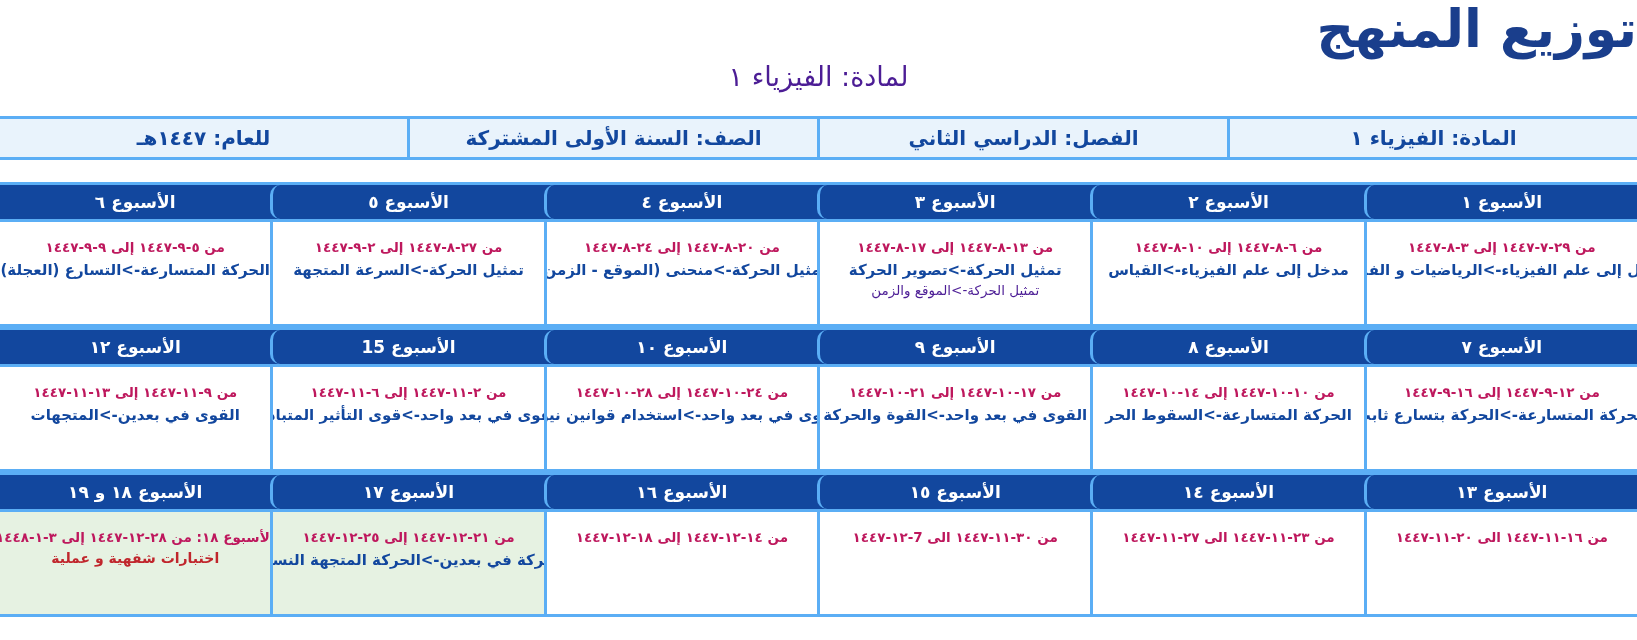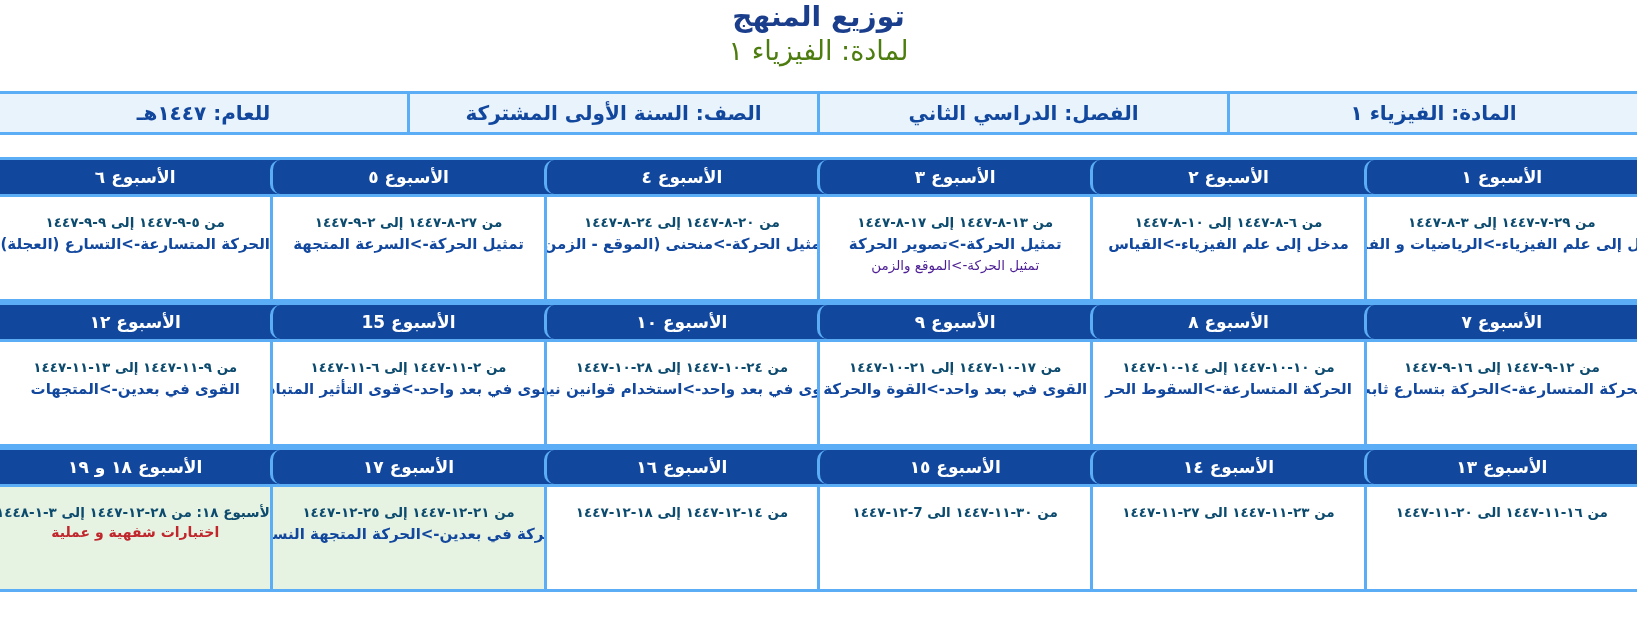--- a/index.html
+++ b/index.html
@@ -14,30 +14,31 @@
     font-family: "DejaVu Sans", "Liberation Sans", sans-serif;
     direction: rtl;
   }
 
   
   .title-block {
     text-align: center;
     padding-top: 2px;
   }
   .doc-title {
-    font-size: 28px;
+    font-size: 52px;
     font-weight: bold;
     color: #1A3E8C;
     line-height: 1.05;
     letter-spacing: 0px;
+    text-align: right;
   }
   .doc-subtitle {
     font-size: 27px;
     font-weight: normal;
-    color: #4d7c0f;
+    color: #4c1d95;
     line-height: 1.2;
     margin-top: 4px;
   }
 
   
   .info-bar {
     display: flex;
     width: 1637px;
     margin-top: 23px;
     border-top: 3px solid #5BAEF5;
@@ -113,21 +114,21 @@
     box-sizing: border-box;
     background: #ffffff;
     overflow: hidden;
   }
   .week-cell:last-child { border-left: none; }
   .week-cell.exam-cell { background: #E6F2E2; }
 
   .cell-date {
     font-size: 13.5px;
     font-weight: bold;
-    color: #0c4a6e;
+    color: #be185d;
     line-height: 1.45;
     text-align: center;
     white-space: nowrap;
     padding: 0 4px;
   }
   .cell-topic {
     font-size: 15px;
     font-weight: bold;
     color: #12479E;
     line-height: 1.5;

